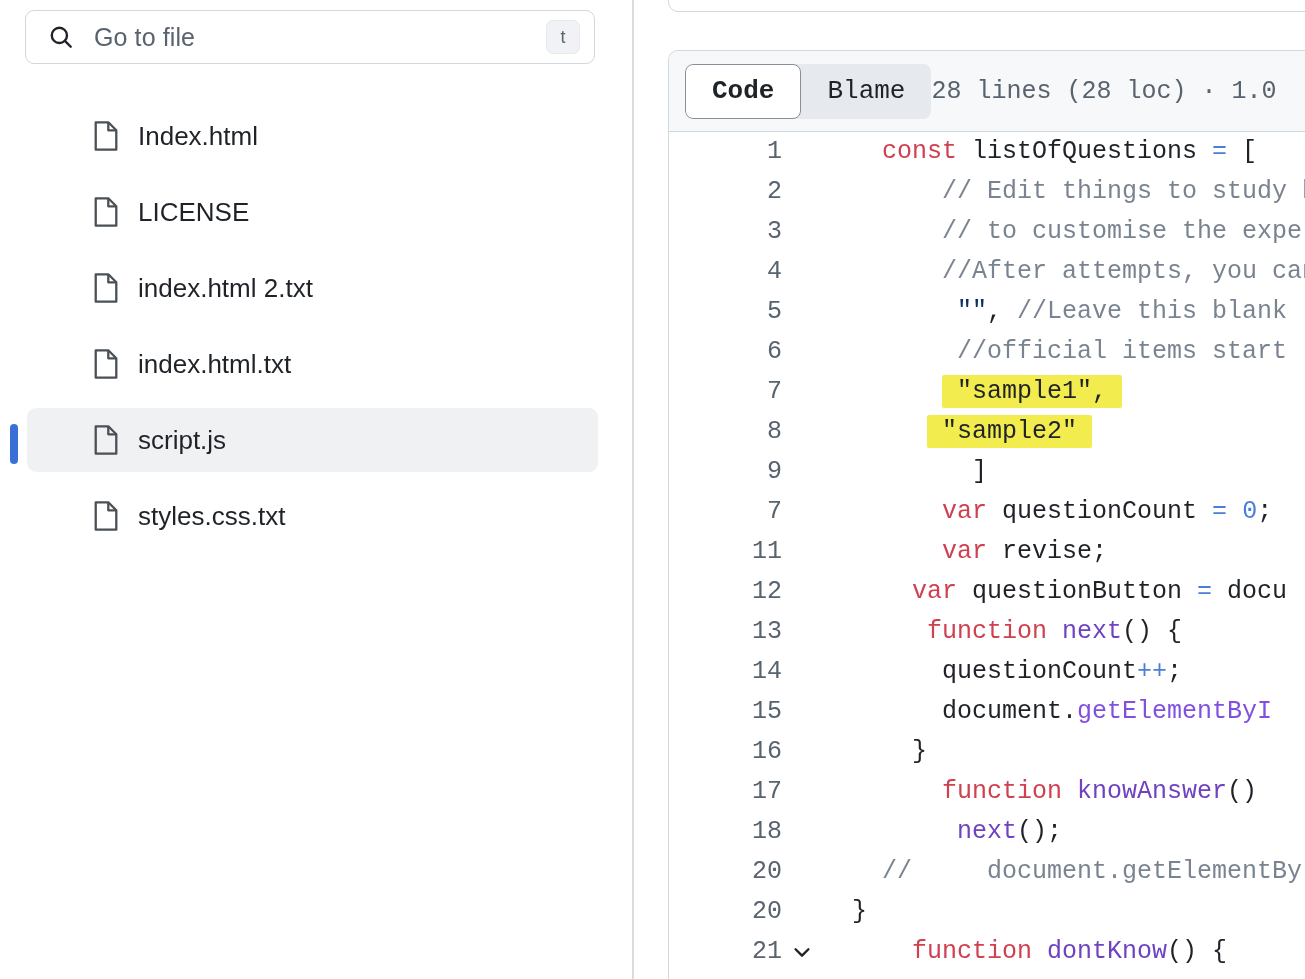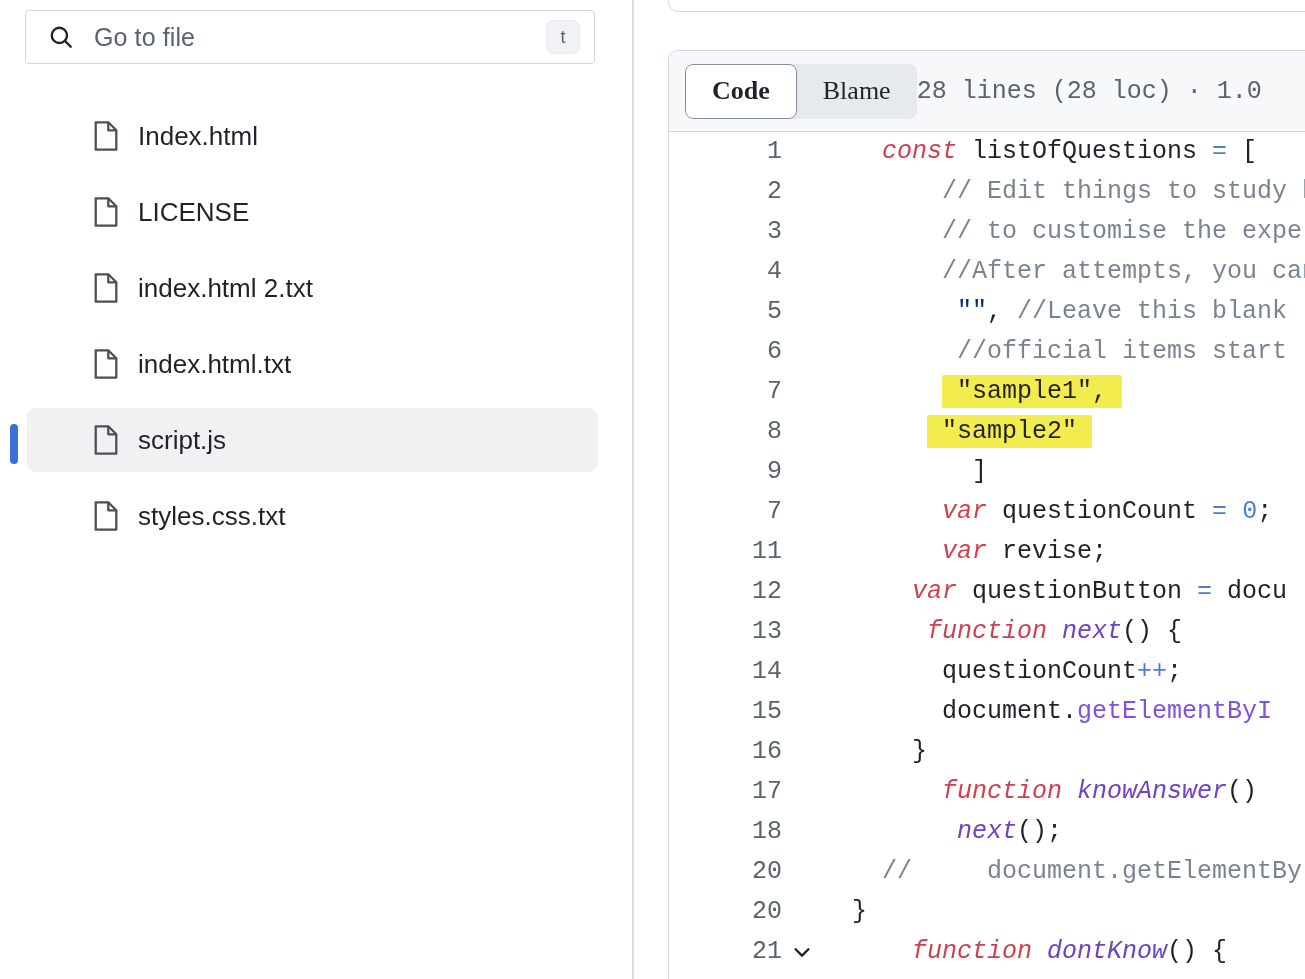--- a/index.html
+++ b/index.html
@@ -33,21 +33,21 @@
     overflow: hidden;
   }
 
   .search-wrap {
     position: absolute;
     left: 25px;
     top: 10px;
     width: 570px;
     height: 54px;
     border: 1px solid #d0d7de;
-    border-radius: 4px;
+    border-radius: 9px;
     background: #ffffff;
     display: flex;
     align-items: center;
     padding: 0 14px 0 22px;
   }
 
   .search-icon {
     width: 26px;
     height: 26px;
     flex: 0 0 auto;
@@ -186,21 +186,21 @@
     overflow: hidden;
   }
 
   .seg-btn {
     height: 55px;
     display: flex;
     align-items: center;
     justify-content: center;
     padding: 0 26px;
     font-size: 26px;
-    font-family: Liberation Serif, serif;
+    font-family: Liberation Mono, monospace;
     color: #1f2328;
     background: transparent;
     border: none;
     cursor: pointer;
     white-space: nowrap;
   }
   .seg-btn.active {
     background: #ffffff;
     border: 1px solid #868f99;
     border-radius: 8px;
@@ -256,26 +256,26 @@
 
   .code-text {
     flex: 1 1 auto;
     color: #1f2328;
     white-space: pre;
     overflow: hidden;
     font-family: "Liberation Mono", monospace;
     font-size: 25px;
   }
 
-  .tok-kw   { color: #cf4050; font-style: italic; }
+  .tok-kw   { color: #cf4050; }
   .tok-cmt  { color: #7a8491; }
   .tok-str  { color: #0a3069; }
   .tok-num  { color: #4a7fd4; }
   .tok-op   { color: #4a7fd4; }
-  .tok-fn   { color: #6f42c1; font-style: italic; }
+  .tok-fn   { color: #6f42c1; }
   .tok-meth { color: #8250df; }
   .tok-pl   { color: #1f2328; }
 
   .hl {
     background: #f3ec4f;
     border-radius: 2px;
     padding: 2px 0;
     box-decoration-break: clone;
     -webkit-box-decoration-break: clone;
     color: #1f2328;

